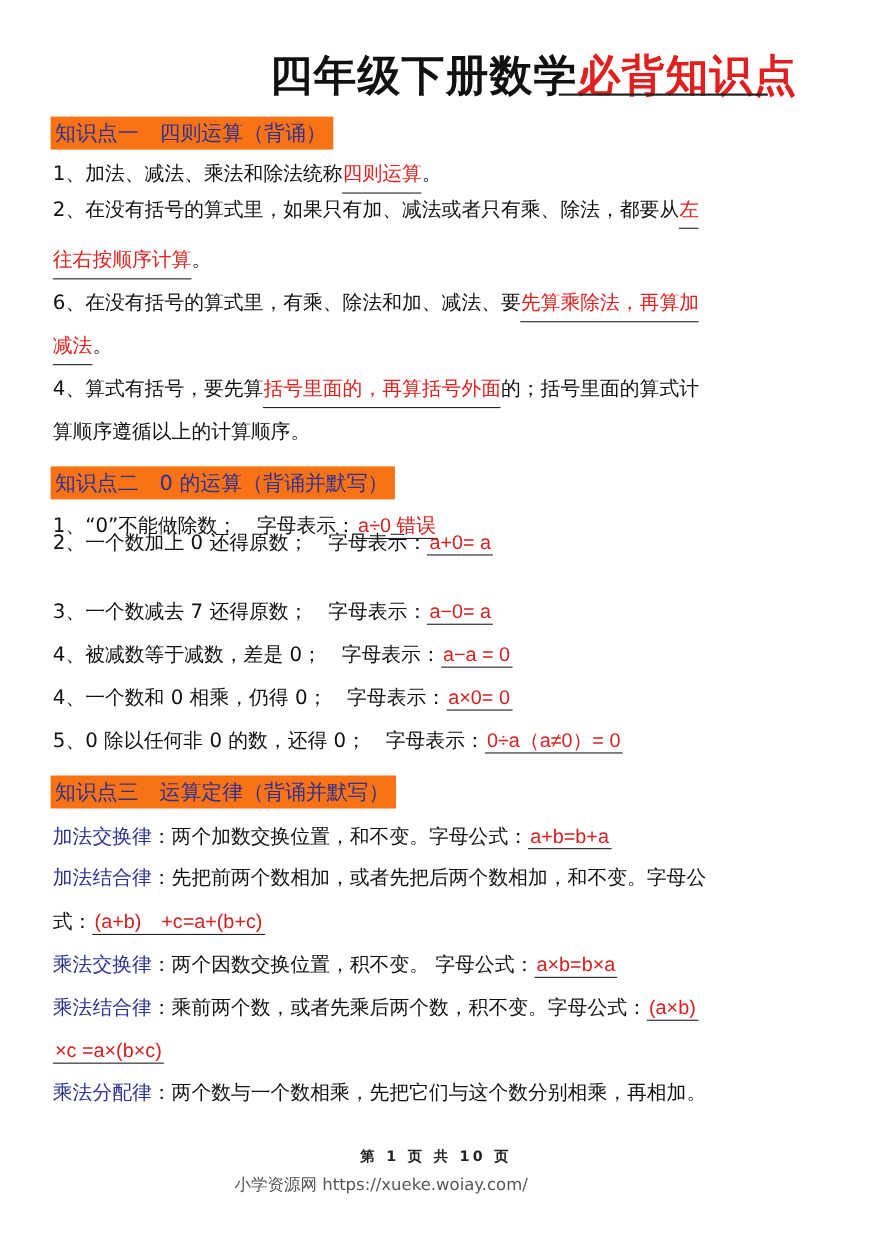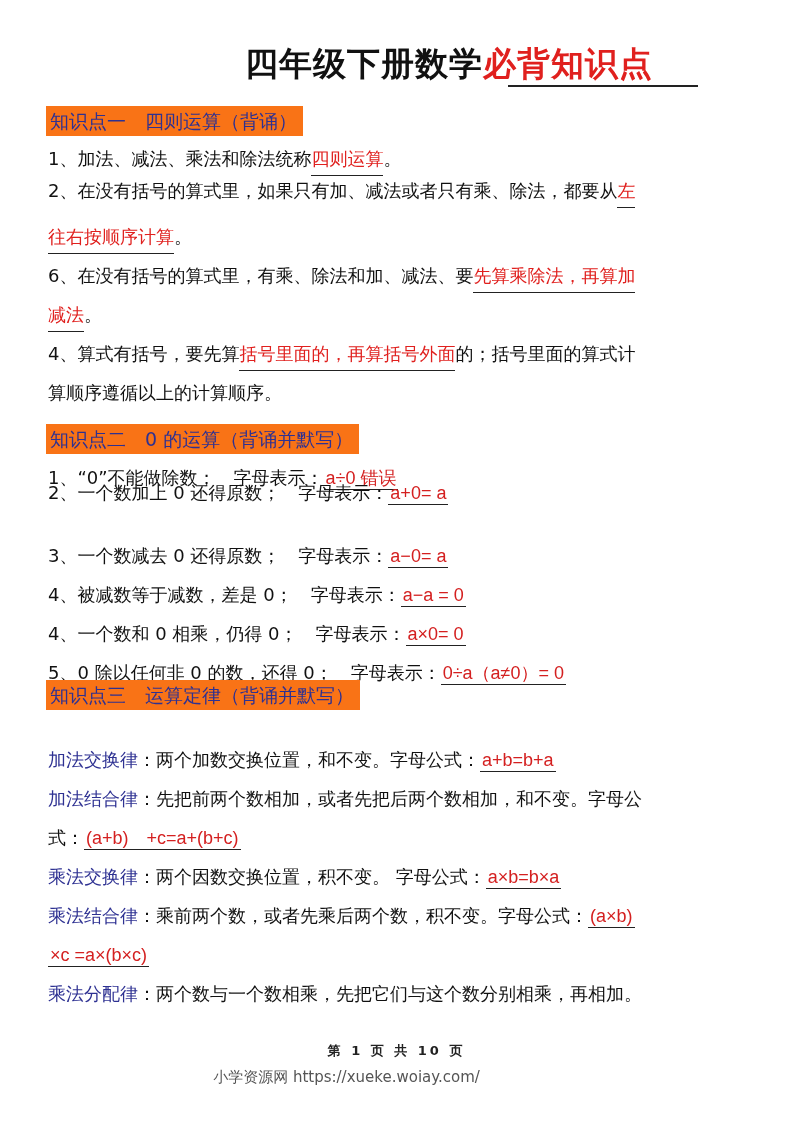--- a/index.html
+++ b/index.html
@@ -1,18 +1,18 @@
 <!DOCTYPE html>
 <html><head>
 <meta charset="utf-8">
 <style>
   html, body { margin: 0; padding: 0; background: #ffffff; }
   body { width: 793px; height: 1122px; position: relative; overflow: hidden;
          font-family: "DejaVu Sans", "Liberation Sans", sans-serif; color: #111; }
-  .title { position: absolute; left: 245px; top: 42px; font-size: 33px; font-weight: bold; letter-spacing: 1px; white-space: nowrap; }
+  .title { position: absolute; left: 245px; top: 42px; font-size: 39px; font-weight: bold; letter-spacing: 1px; white-space: nowrap; }
   .title .black { color: #111; }
   .title .red { color: #e0201e; }
   .title-underline { position: absolute; left: 508px; top: 85px; width: 190px; height: 2px; background: #222; }
   .section-header { position: absolute; left: 46px; height: 30px; background: #f97316; color: #2e3192;
                     font-size: 19px; line-height: 30px; padding: 0 6px 0 4px; white-space: nowrap; }
   .line { position: absolute; left: 48px; font-size: 18px; line-height: 26px; white-space: nowrap; color: #111; }
   .hl { color: #e0201e; border-bottom: 1.5px solid #222; padding-bottom: 6px; }
   .formula { color: #d42020; font-family: "Liberation Sans", sans-serif; border-bottom: 1.5px solid #222; padding: 0 2px 1px 2px; }
   .law { color: #2e3192; margin-top: 44px; }
   .footer-page { position: absolute; left: 0; width: 793px; top: 1042px; text-align: center; font-size: 13px; color: #222; font-weight: bold; letter-spacing: 3px; }
@@ -31,26 +31,26 @@
 <div class="line" style="top:168px;margin-top:10px;"><span>2、在没有括号的算式里，如果只有加、减法或者只有乘、除法，都要从</span><span class="hl">左</span></div>
 <div class="line" style="top:224px;"><span class="hl">往右按顺序计算</span><span>。</span></div>
 <div class="line" style="top:263px;"><span>6、在没有括号的算式里，有乘、除法和加、减法、要</span><span class="hl">先算乘除法，再算加</span></div>
 <div class="line" style="top:302px;"><span class="hl">减法</span><span>。</span></div>
 <div class="line" style="top:341px;"><span>4、算式有括号，要先算</span><span class="hl">括号里面的，再算括号外面</span><span>的；括号里面的算式计</span></div>
 <div class="line" style="top:380px;"><span>算顺序遵循以上的计算顺序。</span></div>
 
 <div class="section-header" style="top:424px;">知识点二　0 的运算（背诵并默写）</div>
 <div class="line" style="top:465px;"><span>1、“0”不能做除数；　字母表示：</span><span class="formula">a÷0 错误</span></div>
 <div class="line" style="top:480px;"><span>2、一个数加上 0 还得原数；　字母表示：</span><span class="formula">a+0= a </span></div>
-<div class="line" style="top:543px;"><span>3、一个数减去 0 还得原数；　字母表示：</span><span class="formula">a−0= a </span></div>
+<div class="line" style="top:543px;"><span>3、一个数减去 7 还得原数；　字母表示：</span><span class="formula">a−0= a </span></div>
 <div class="line" style="top:582px;"><span>4、被减数等于减数，差是 0；　字母表示：</span><span class="formula">a−a = 0</span></div>
 <div class="line" style="top:621px;"><span>4、一个数和 0 相乘，仍得 0；　字母表示：</span><span class="formula">a×0= 0 </span></div>
 <div class="line" style="top:660px;"><span>5、0 除以任何非 0 的数，还得 0；　字母表示：</span><span class="formula">0÷a（a≠0）= 0</span></div>
 
-<div class="section-header" style="top:680px;">知识点三　运算定律（背诵并默写）</div>
+<div class="section-header" style="top:705px;">知识点三　运算定律（背诵并默写）</div>
 <div class="line" style="top:747px;"><span class="law">加法交换律</span><span>：两个加数交换位置，和不变。字母公式：</span><span class="formula">a+b=b+a </span></div>
 <div class="line" style="top:786px;"><span class="law">加法结合律</span><span>：先把前两个数相加，或者先把后两个数相加，和不变。字母公</span></div>
 <div class="line" style="top:825px;"><span>式：</span><span class="formula">(a+b)　+c=a+(b+c) </span></div>
 <div class="line" style="top:864px;"><span class="law">乘法交换律</span><span>：两个因数交换位置，积不变。 字母公式：</span><span class="formula">a×b=b×a</span></div>
 <div class="line" style="top:903px;"><span class="law">乘法结合律</span><span>：乘前两个数，或者先乘后两个数，积不变。字母公式：</span><span class="formula">(a×b)</span></div>
 <div class="line" style="top:942px;"><span class="formula">×c =a×(b×c) </span></div>
 <div class="line" style="top:981px;"><span class="law">乘法分配律</span><span>：两个数与一个数相乘，先把它们与这个数分别相乘，再相加。</span></div>
 
 <div class="footer-page">第 1 页 共 10 页</div>
 <div class="footer-url">小学资源网 https://xueke.woiay.com/</div>

